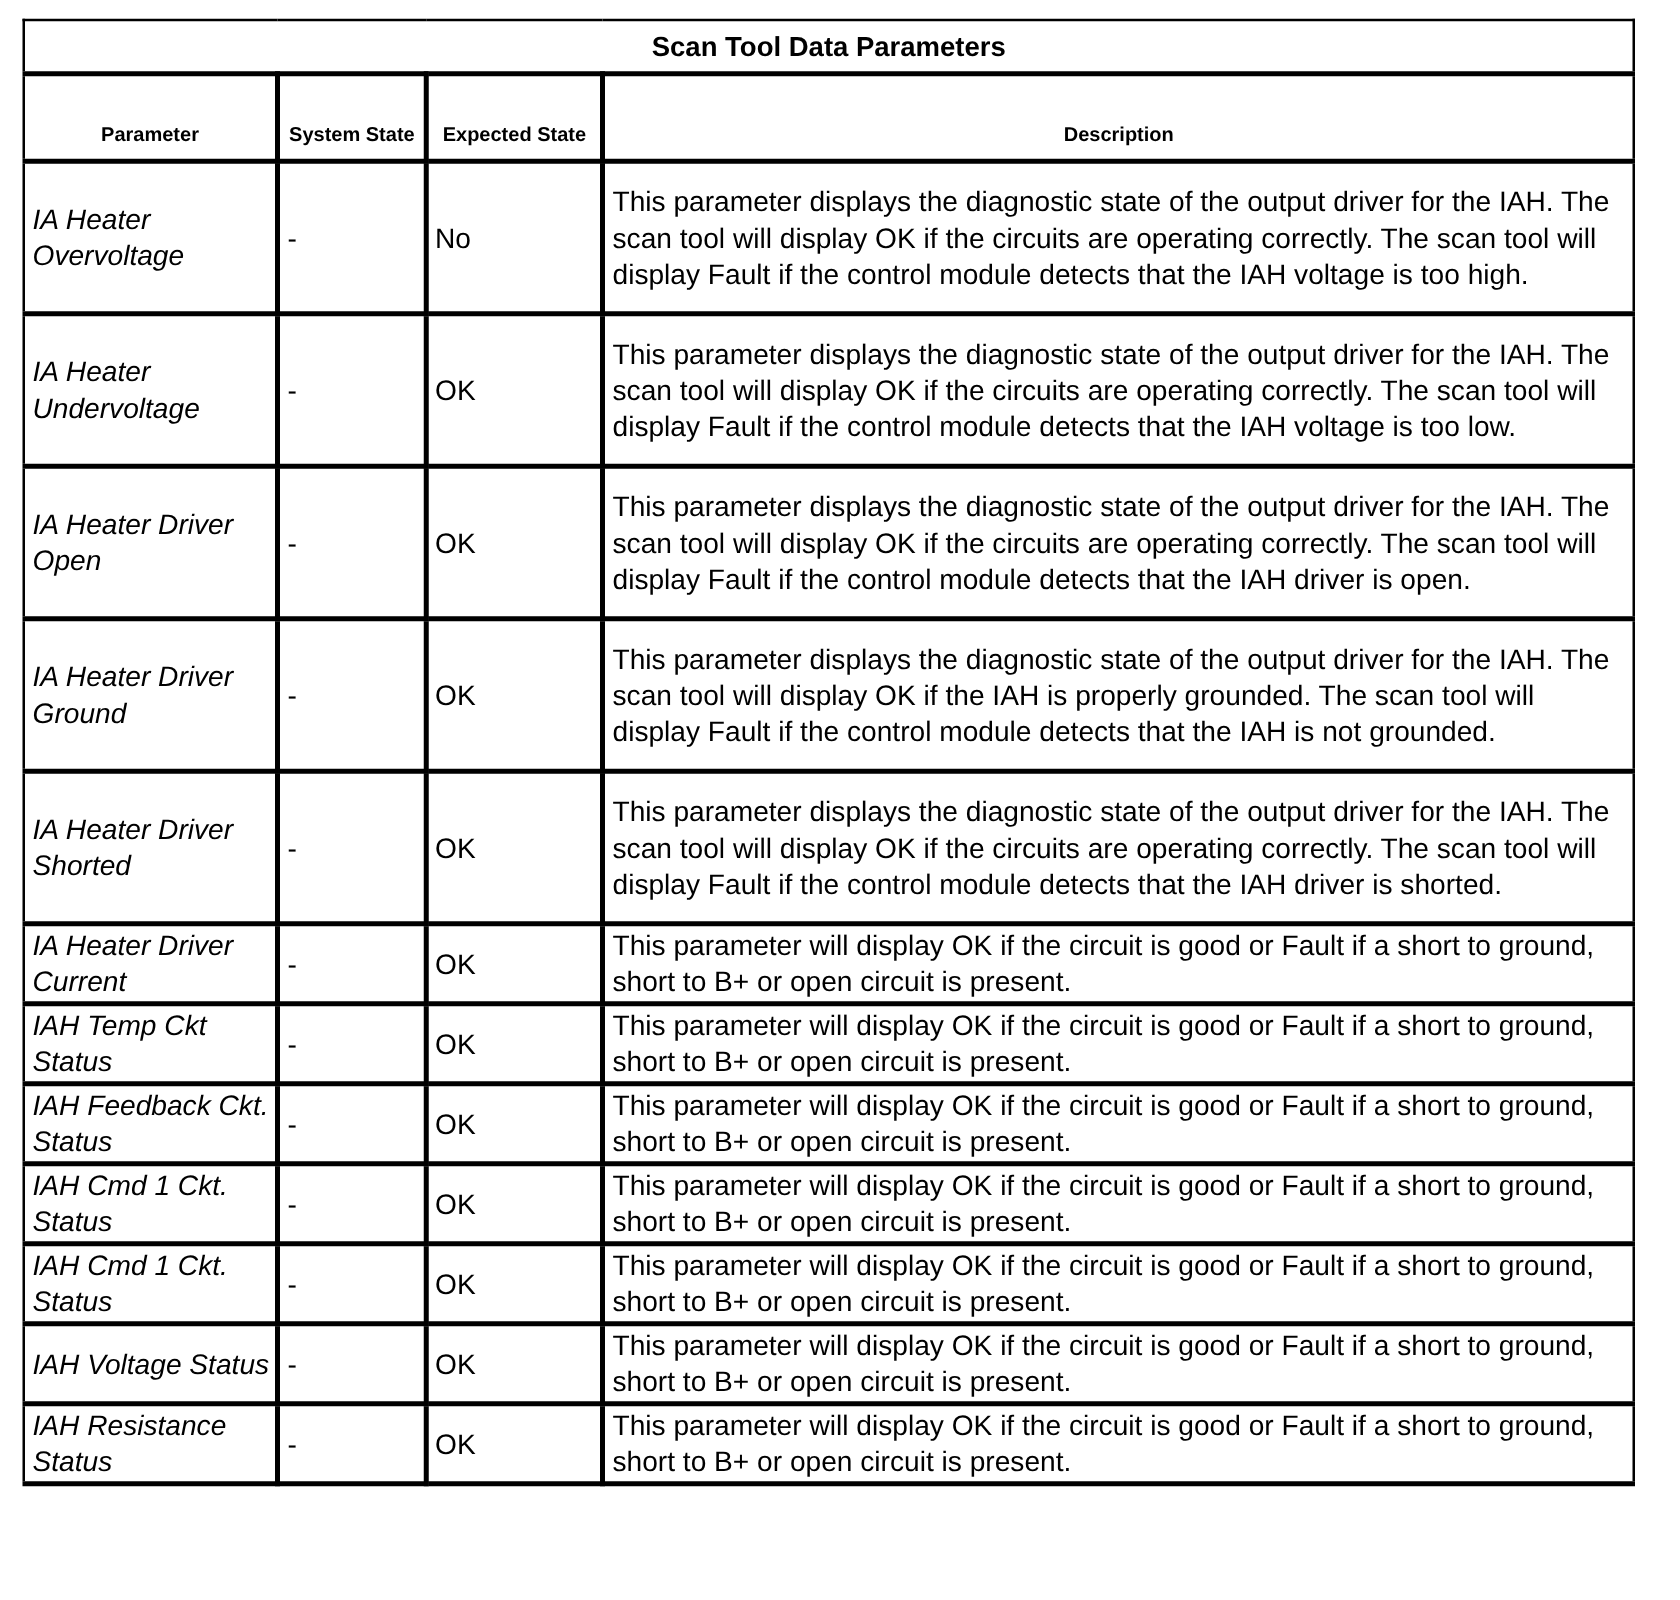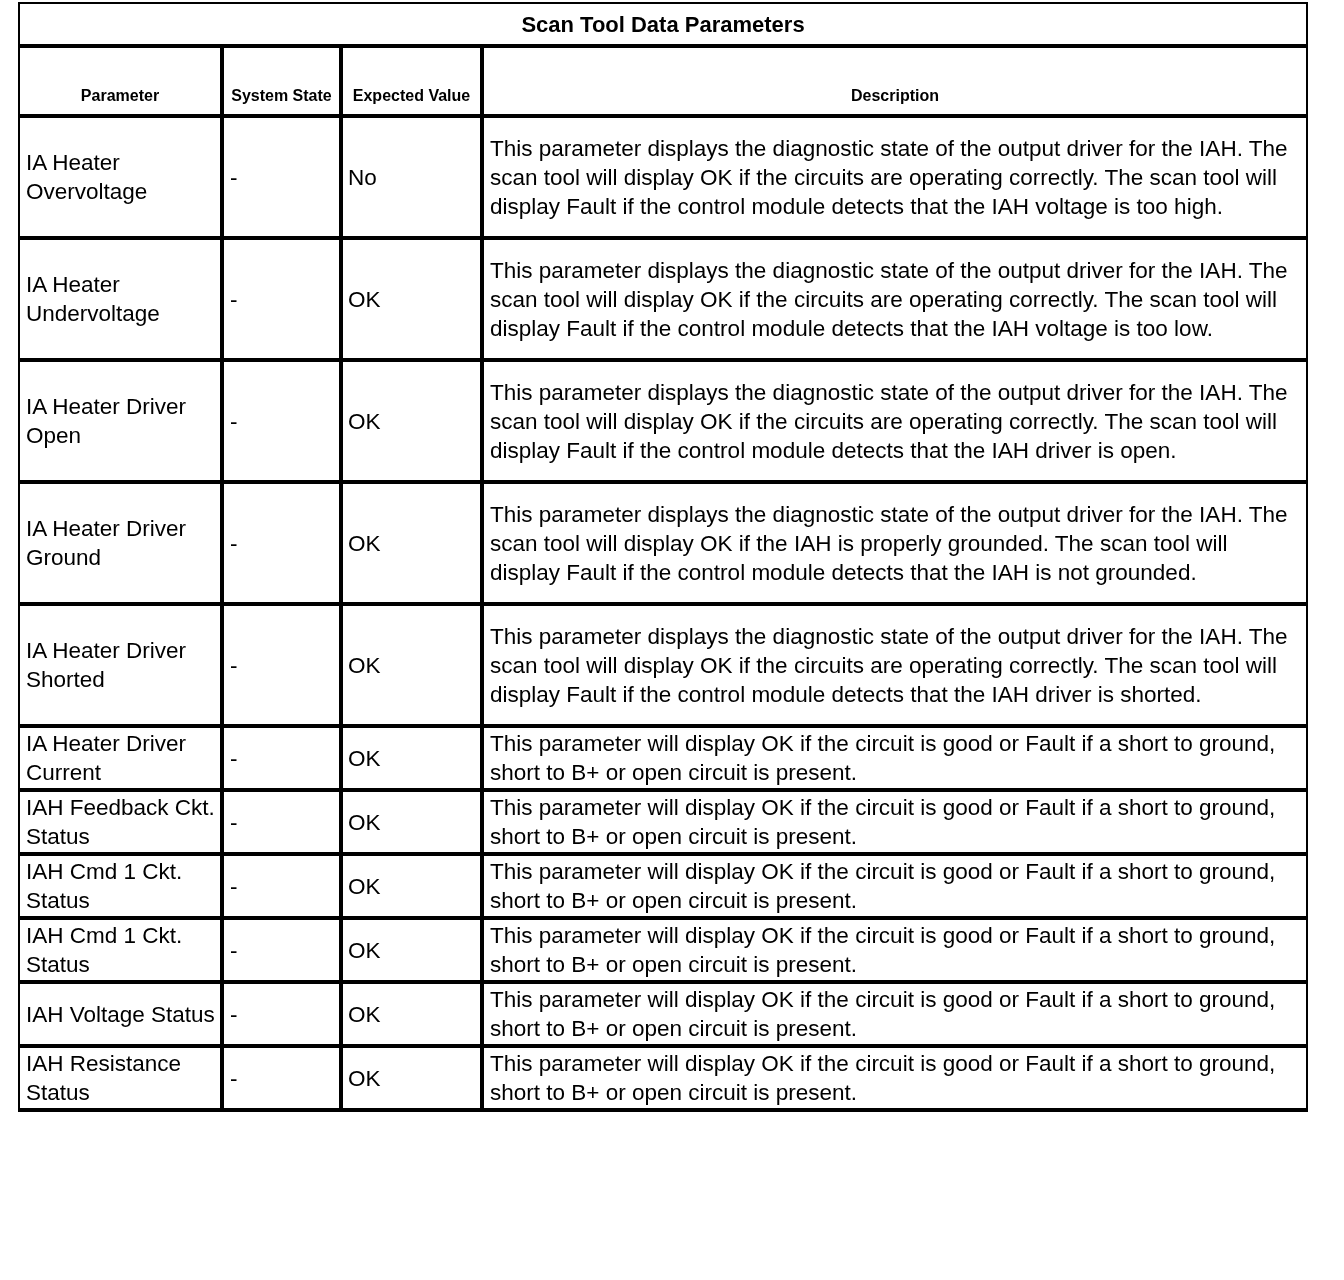--- a/index.html
+++ b/index.html
@@ -10,21 +10,21 @@
       height: 1280px;
       overflow: hidden;
     }
     body {
       font-family: "Liberation Sans", sans-serif;
       color: #000000;
     }
     .doc {
       position: absolute;
       left: 18px;
-      top: 2px;
+      top: 15px;
       width: 1288px;
     }
     table {
       border-collapse: collapse;
       width: 1288px;
       table-layout: fixed;
     }
     col.c1 { width: 203px; }
     col.c2 { width: 119px; }
     col.c3 { width: 141px; }
@@ -50,21 +50,21 @@
       font-weight: bold;
       text-align: center;
       vertical-align: bottom;
       padding: 3px 4px 4px 4px;
       line-height: 28px;
       font-size: 16px;
       height: 59px;
     }
     .head-row th.left-edge { border-left-width: 2px; margin-left: 48px; }
     .head-row th.right-edge { border-right-width: 2px; }
-    td.param { padding-left: 6px; padding-right: 4px; }
+    td.param { padding-left: 6px; padding-right: 4px; font-style: italic; }
     td.state { padding-left: 6px; }
     td.value { padding-left: 5px; }
     td.desc { padding: 1px 6px 1px 6px; }
     tr.tall td { height: 116px; }
     tr.short td { height: 58px; }
     td.left-edge { border-left-width: 2px; }
     td.right-edge { border-right-width: 2px; }
     tr.last td { border-bottom-width: 4px; }
   </style>
 </head>
@@ -78,21 +78,21 @@
         <col class="c3">
         <col class="c4">
     </colgroup>
     <thead>
       <tr class="title-row">
         <th colspan="4">Scan Tool Data Parameters</th>
       </tr>
       <tr class="head-row">
         <th class="left-edge">Parameter</th>
         <th>System State</th>
-        <th>Expected Value</th>
+        <th>Expected State</th>
         <th class="right-edge">Description</th>
       </tr>
     </thead>
     <tbody>
       <tr class="tall">
         <td class="param left-edge">IA Heater Overvoltage</td>
         <td class="state">-</td>
         <td class="value">No</td>
         <td class="desc right-edge">This parameter displays the diagnostic state of the output driver for the IAH. The scan tool will display OK if the circuits are operating correctly. The scan tool will display Fault if the control module detects that the IAH voltage is too high.</td>
       </tr>
@@ -120,20 +120,26 @@
         <td class="value">OK</td>
         <td class="desc right-edge">This parameter displays the diagnostic state of the output driver for the IAH. The scan tool will display OK if the circuits are operating correctly. The scan tool will display Fault if the control module detects that the IAH driver is shorted.</td>
       </tr>
       <tr class="short">
         <td class="param left-edge">IA Heater Driver Current</td>
         <td class="state">-</td>
         <td class="value">OK</td>
         <td class="desc right-edge">This parameter will display OK if the circuit is good or Fault if a short to ground, short to B+ or open circuit is present.</td>
       </tr>
       <tr class="short">
+        <td class="param left-edge">IAH Temp Ckt Status</td>
+        <td class="state">-</td>
+        <td class="value">OK</td>
+        <td class="desc right-edge">This parameter will display OK if the circuit is good or Fault if a short to ground, short to B+ or open circuit is present.</td>
+      </tr>
+      <tr class="short">
         <td class="param left-edge">IAH Feedback Ckt. Status</td>
         <td class="state">-</td>
         <td class="value">OK</td>
         <td class="desc right-edge">This parameter will display OK if the circuit is good or Fault if a short to ground, short to B+ or open circuit is present.</td>
       </tr>
       <tr class="short">
         <td class="param left-edge">IAH Cmd 1 Ckt. Status</td>
         <td class="state">-</td>
         <td class="value">OK</td>
         <td class="desc right-edge">This parameter will display OK if the circuit is good or Fault if a short to ground, short to B+ or open circuit is present.</td>

